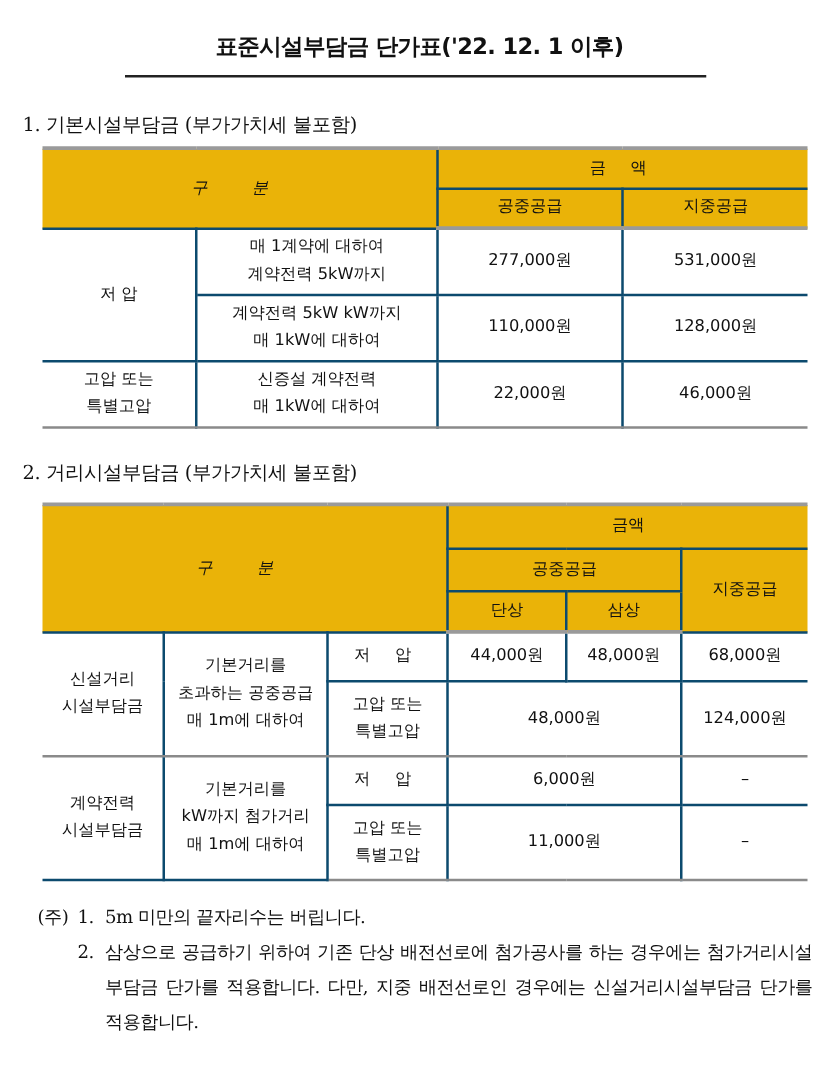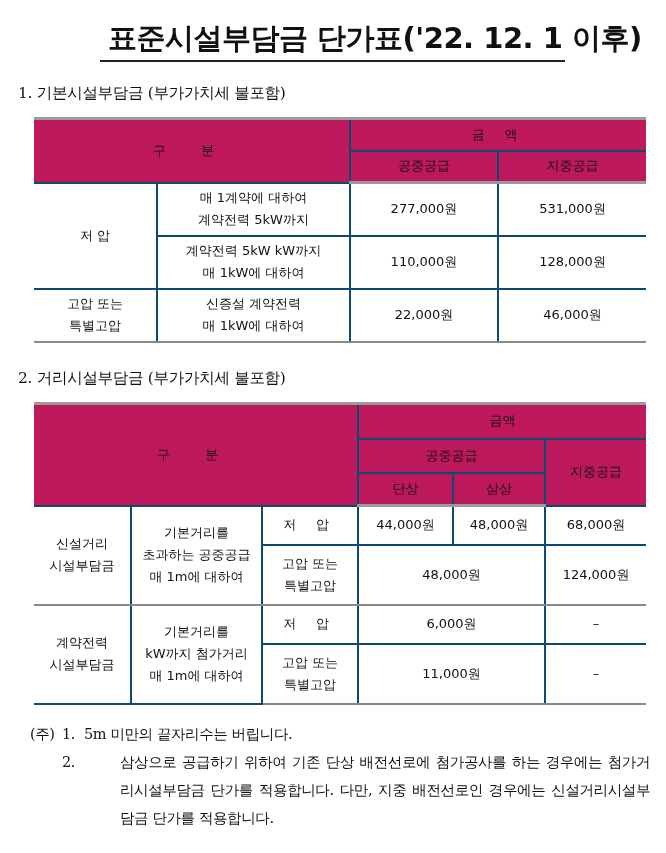--- a/index.html
+++ b/index.html
@@ -1,21 +1,21 @@
 <!DOCTYPE html>
 <html><head>
 <meta charset="utf-8">
 <style>
   * { box-sizing: border-box; margin: 0; padding: 0; }
   html, body { width: 666px; height: 853px; background: #ffffff; overflow: hidden; }
   body { position: relative; font-family: "DejaVu Sans", "Liberation Sans", sans-serif; color: #111; }
 
   .title {
     position: absolute; left: 108px; top: 18px; width: 455px; height: 44px;
-    font-size: 29px; font-weight: bold; letter-spacing: -0.5px; text-align: center;
+    font-size: 18px; font-weight: bold; letter-spacing: -0.5px; text-align: center;
     line-height: 40px; white-space: nowrap;
   }
   .title-underline {
     position: absolute; left: 100px; top: 60px; width: 465px; height: 2px; background: #222;
   }
 
   .section-heading {
     position: absolute; left: 18px; font-family: "DejaVu Serif", "Liberation Serif", serif;
     font-size: 15.5px; white-space: nowrap; letter-spacing: -0.3px;
   }
@@ -23,44 +23,44 @@
   table.fee {
     position: absolute; left: 34px; width: 612px; border-collapse: collapse;
     font-size: 13px; table-layout: fixed;
   }
   table.fee td, table.fee th {
     border: 2px solid #0c4a6e; text-align: center; vertical-align: middle;
     font-weight: normal; line-height: 22px; padding: 0 2px;
   }
   table.fee tr > *:first-child { border-left: none; }
   table.fee tr > *:last-child { border-right: none; }
-  table.fee th { background: #be185d; }
+  table.fee th { background: #eab308; }
   table.fee thead tr:first-child th { border-top: 3px solid #9a9a9a; }
   table.fee thead tr:last-child th, table.fee th.thick-bottom { border-bottom: 3px solid #9a9a9a; }
   table.fee tbody tr:last-child td, table.fee td.thick-bottom { border-bottom: 2px solid #8a8a8a; }
-  .sp { letter-spacing: 1.2em; }
+  .sp { letter-spacing: 1.2em; font-style: italic; }
   .sp2 { letter-spacing: 0.6em; }
 
   .notes {
     position: absolute; left: 30px; top: 720px; width: 620px;
     font-family: "DejaVu Serif", "Liberation Serif", serif; font-size: 14.5px; line-height: 28px;
     letter-spacing: -0.4px;
   }
   .note-row { display: flex; white-space: nowrap; }
   .note-prefix { width: 32px; flex: none; }
   .note-num { width: 22px; flex: none; }
   .note-body { flex: 1; white-space: normal; }
 </style>
 </head>
 <body>
 
 <div class="title">표준시설부담금 단가표('22. 12. 1 이후)</div>
 <div class="title-underline"></div>
 
-<div class="section-heading" style="top:83px;">1. 기본시설부담금 (부가가치세 불포함)</div>
+<div class="section-heading" style="top:90px;">1. 기본시설부담금 (부가가치세 불포함)</div>
 
 <table class="fee" style="top:117px;">
   <colgroup>
     <col style="width:123px">
       <col style="width:193px">
       <col style="width:148px">
       <col style="width:148px">
   </colgroup>
   <thead>
     <tr style="height:32px;">
@@ -183,15 +183,15 @@
 
 <div class="notes">
   <div class="note-row">
     <span class="note-prefix">(주)</span>
     <span class="note-num">1.</span>
     <span class="note-body">5m 미만의 끝자리수는 버립니다.</span>
   </div>
   <div class="note-row">
     <span class="note-prefix"></span>
     <span class="note-num">2.</span>
-    <span class="note-body" style="text-align:justify;margin-left:36px;">삼상으로 공급하기 위하여 기존 단상 배전선로에 첨가공사를 하는 경우에는 첨가거리시설부담금 단가를 적용합니다. 다만, 지중 배전선로인 경우에는 신설거리시설부담금 단가를 적용합니다.</span>
+    <span class="note-body" style="text-align:justify;">삼상으로 공급하기 위하여 기존 단상 배전선로에 첨가공사를 하는 경우에는 첨가거리시설부담금 단가를 적용합니다. 다만, 지중 배전선로인 경우에는 신설거리시설부담금 단가를 적용합니다.</span>
   </div>
 </div>
 
 </body></html>

